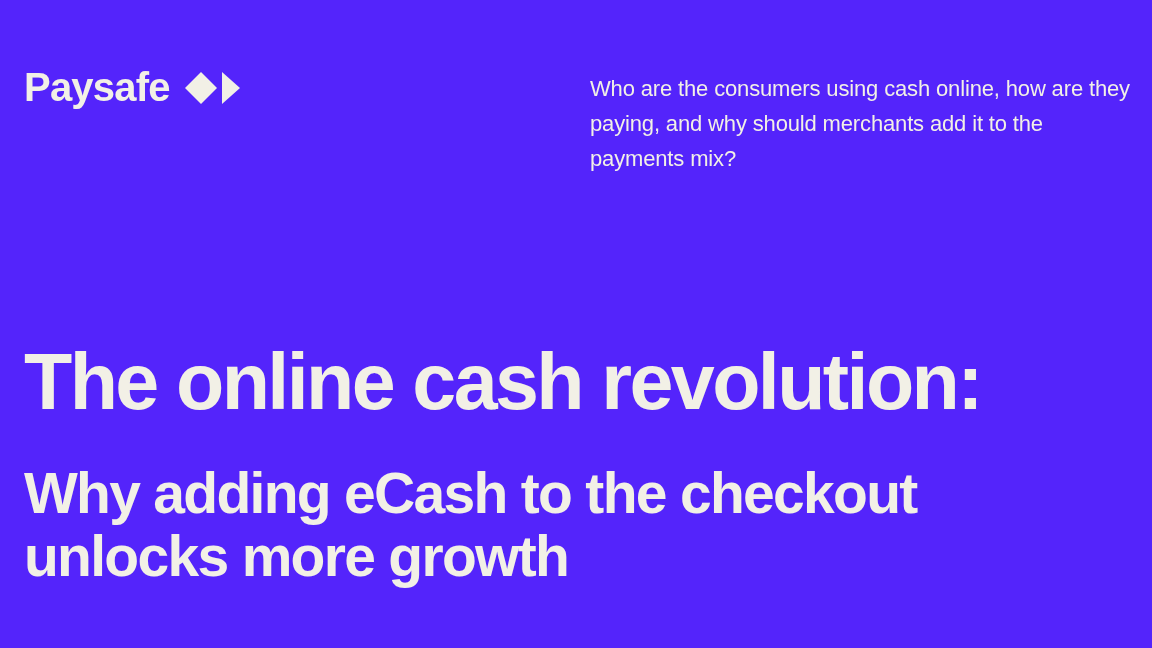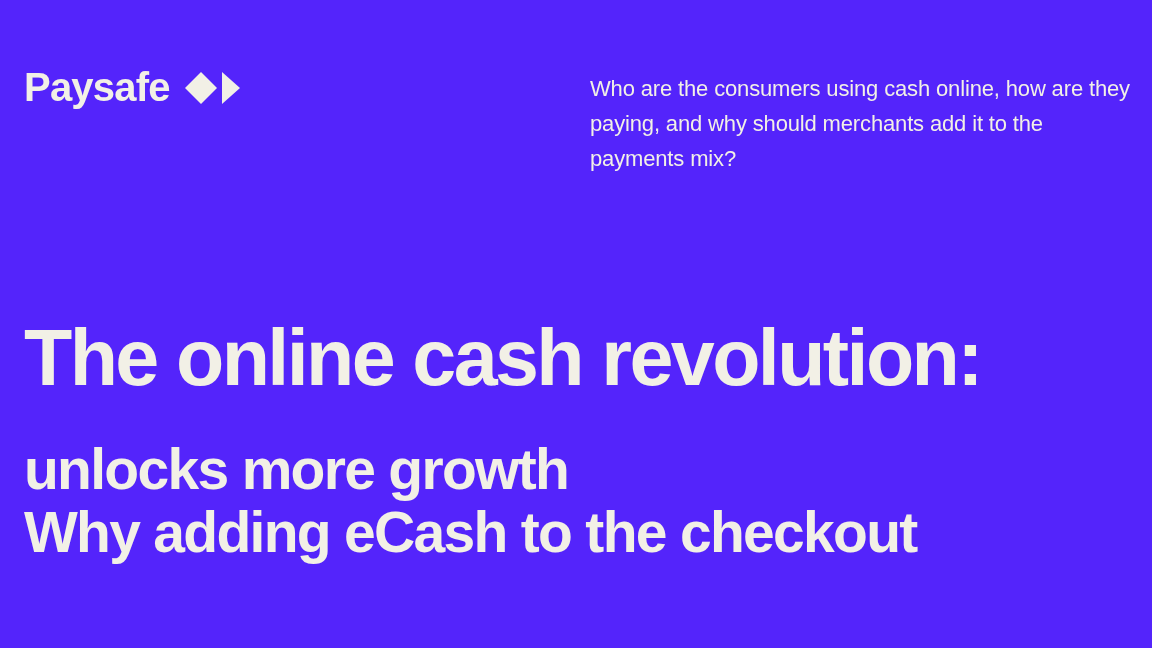--- a/index.html
+++ b/index.html
@@ -71,21 +71,21 @@
     font-size: 22px;
     font-weight: 400;
     line-height: 35px;
     letter-spacing: -0.15px;
   }
 
   
   .headline-block {
     position: absolute;
     left: 24px;
-    top: 312px;
+    top: 336px;
     width: 1110px;
   }
 
   .headline {
     margin: 0;
     color: #f2f0e6;
     font-family: "Liberation Sans", sans-serif;
     font-size: 79px;
     font-weight: 700;
     line-height: 92px;
@@ -131,18 +131,18 @@
       <span>Who are the consumers using cash online,</span> 
       <span>how are they paying, and why should</span> 
       <span>merchants add it to the payments mix?</span>
     </div>
 
   </div>
 
   <div class="headline-block">
     <h1 class="headline">The online cash revolution:</h1>
     <h2 class="subhead">
+      <span class="subhead-line">Why adding eCash to the checkout</span>
       <span class="subhead-line">unlocks more growth</span>
-      <span class="subhead-line">Why adding eCash to the checkout</span>
     </h2>
   </div>
 
 </div>
 
 </body></html>

